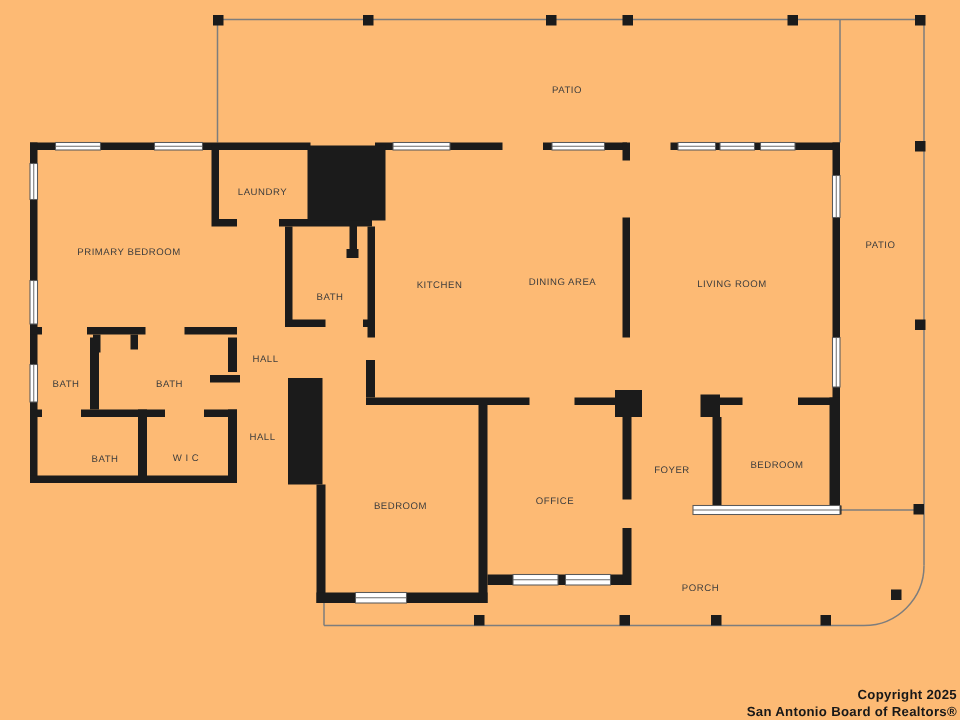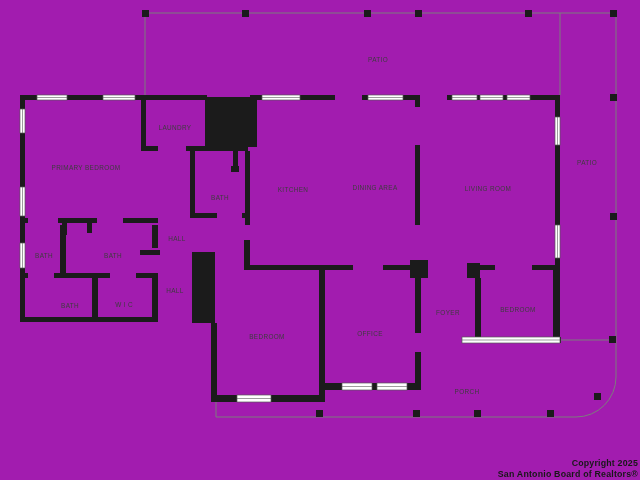--- a/index.html
+++ b/index.html
@@ -1,16 +1,16 @@
 <!DOCTYPE html>
 <html><head>
 <meta charset="utf-8">
 <style>
   html,body{margin:0;padding:0;background:#ffffff;width:640px;height:480px;overflow:hidden;}
-  .stage{position:relative;width:640px;height:480px;background:#a21caf;}
+  .stage{position:relative;width:640px;height:480px;background:#fdba74;}
   svg{display:block;}
   .w{fill:#1b1b1b;stroke:none;}
   .thin{stroke:#7d7d7d;stroke-width:1;fill:none;}
   .post{fill:#1b1b1b;}
   .win{fill:#ffffff;stroke:#5a5a5a;stroke-width:0.7;}
   .winline{stroke:#5a5a5a;stroke-width:0.6;}
   .room{font-family:"Liberation Sans",sans-serif;font-size:6.4px;fill:#3d3d3d;
         letter-spacing:0.35px;text-anchor:middle;}
   .copy{font-family:"Liberation Sans",sans-serif;font-weight:bold;font-size:8.8px;
         fill:#181818;letter-spacing:0.2px;text-anchor:end;}

